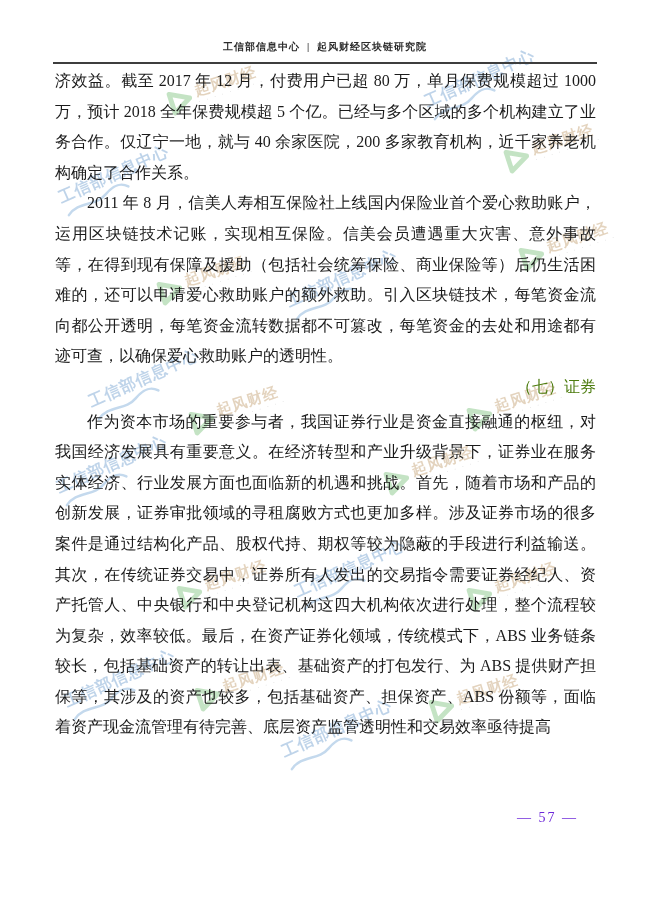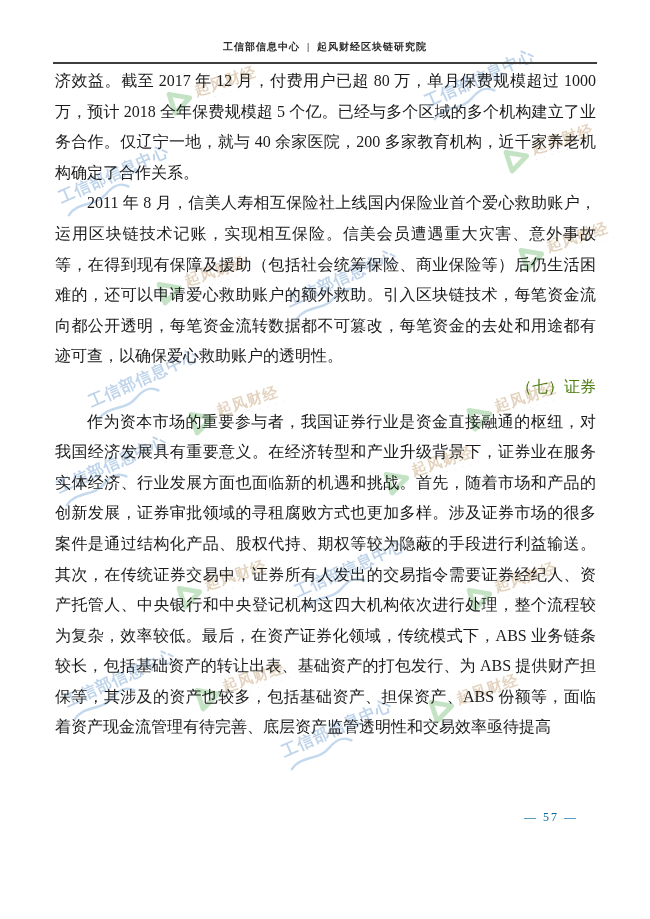--- a/index.html
+++ b/index.html
@@ -31,21 +31,21 @@
   }
   #body p{margin:0;}
   .para-indent{text-indent:2em;}
   .sec-heading{
     font-weight:normal;text-indent:2em;text-align:right;
     margin-bottom:4px !important;color:#4d7c0f;
   }
   
   #pageno{
     position:absolute;right:72px;top:810px;
-    font-size:12px;color:#0369a1;letter-spacing:2px;white-space:nowrap;
+    font-size:14px;color:#6d28d9;letter-spacing:2px;white-space:nowrap;
   }
   
   .wm{
     position:absolute;display:flex;align-items:center;gap:4px;
     pointer-events:none;opacity:.5;white-space:nowrap;
     transform-origin:left center;
   }
   .wmA{flex-direction:column;align-items:flex-start;gap:0;}
   .wmA-text{
     font-size:16px;font-weight:bold;letter-spacing:1px;

